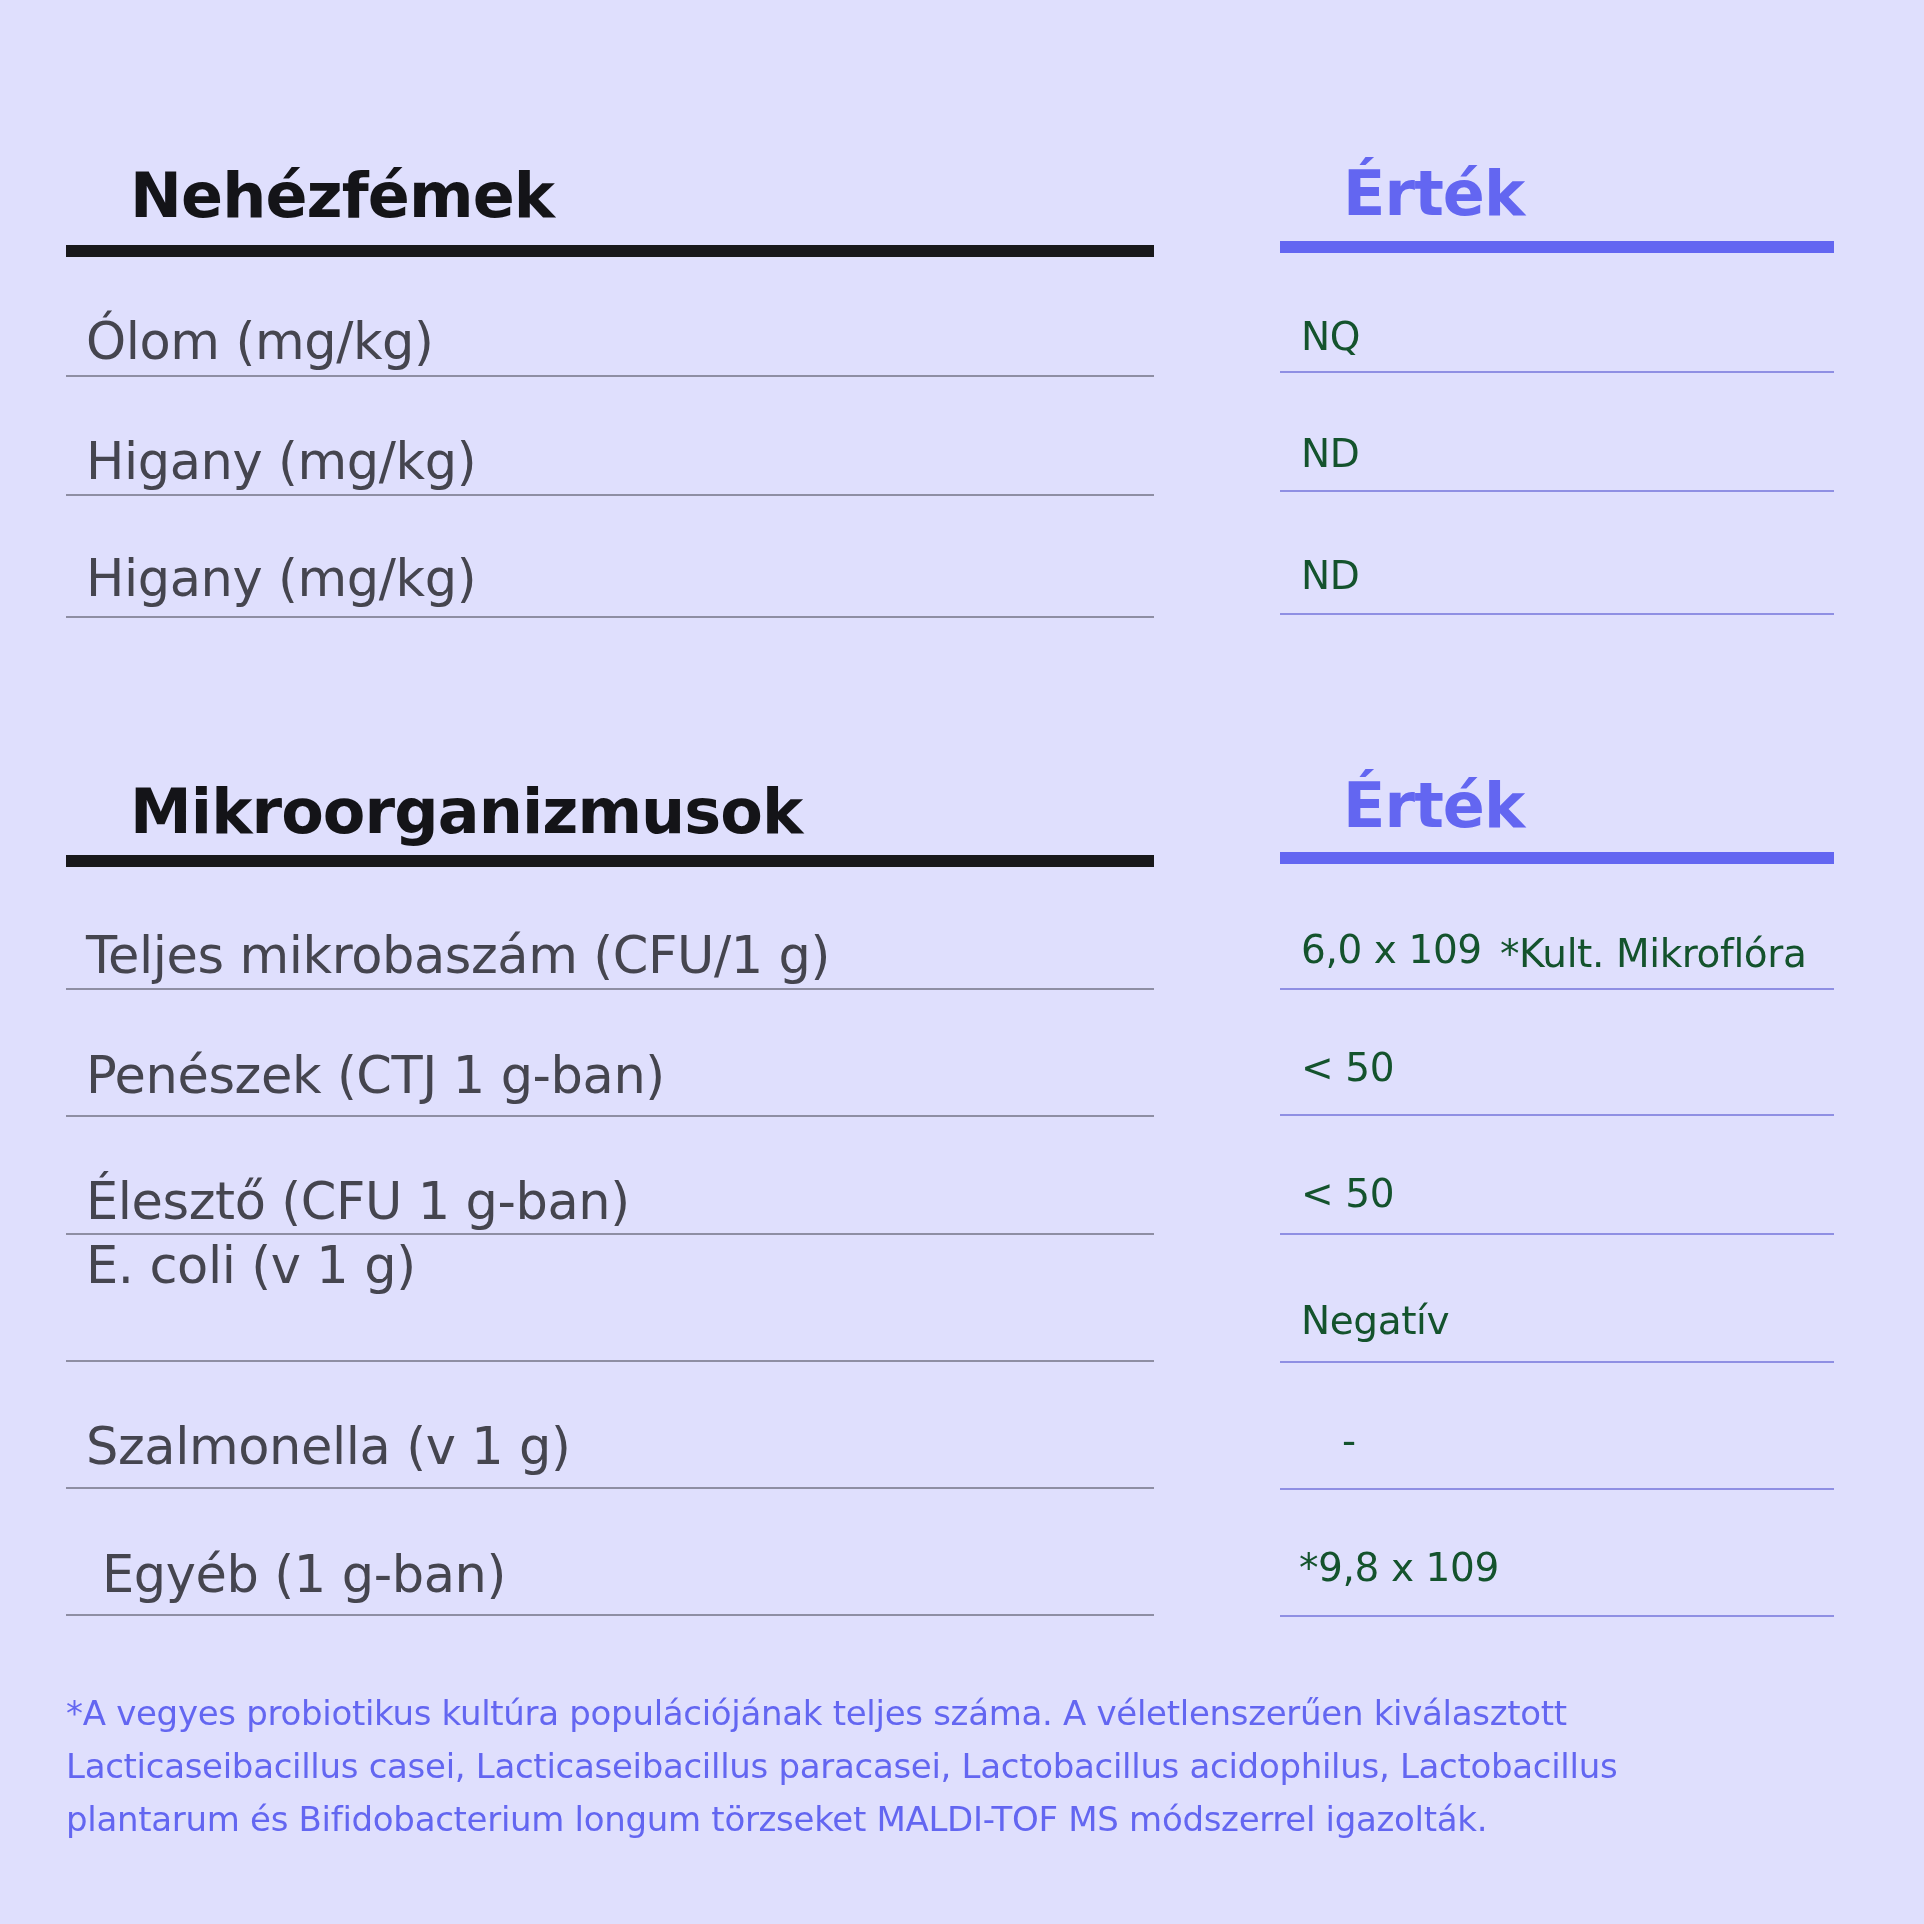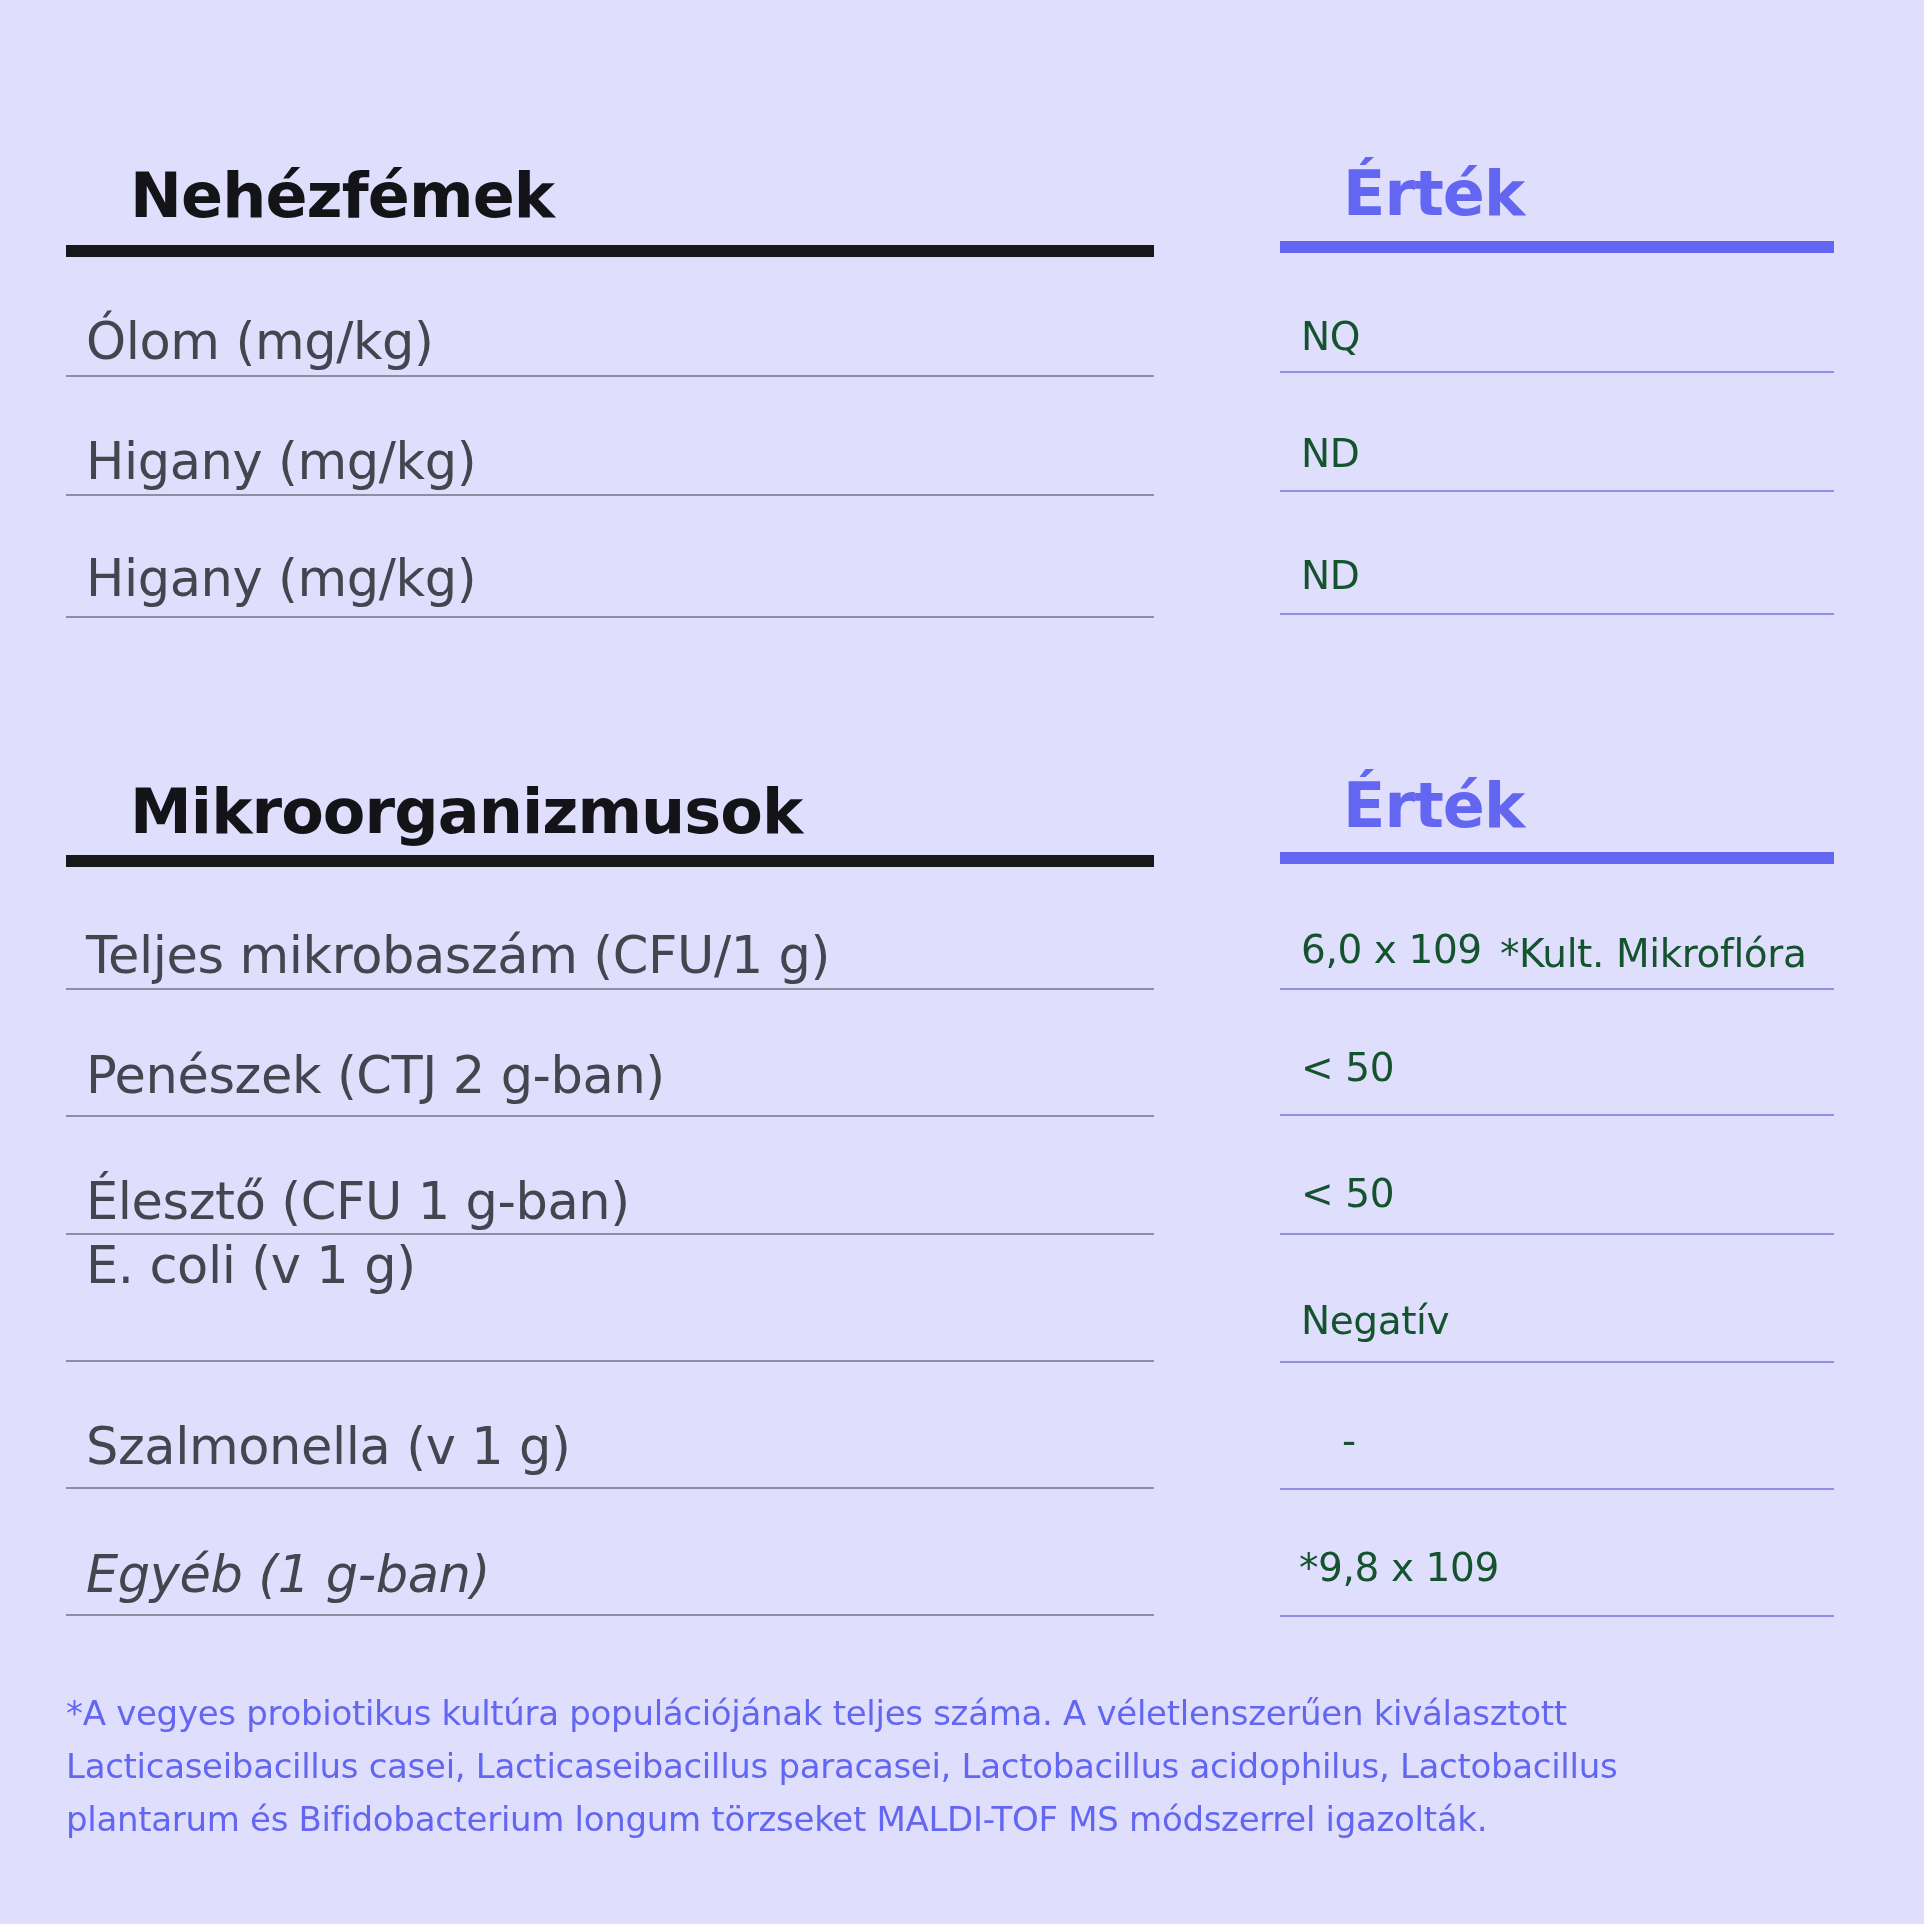--- a/index.html
+++ b/index.html
@@ -61,41 +61,41 @@
 <div class="abs heading accent" style="left:1299px; top:775px;">Érték</div>
 <div class="abs bar-dark" style="left:66px; top:855px; width:1088px;"></div>
 <div class="abs bar-accent" style="left:1280px; top:852px; width:554px;"></div>
 
 <div class="abs label" style="left:86px; top:930px;">Teljes mikrobaszám (CFU/1 g)</div>
 <div class="abs value" style="left:1301px; top:930px;">6,0 x 109</div>
 <div class="abs value" style="left:1500px; top:934px;">*Kult. Mikroflóra</div>
 <div class="abs div-left" style="top:988px;"></div>
 <div class="abs div-right" style="top:988px;"></div>
 
-<div class="abs label" style="left:86px; top:1050px;">Penészek (CTJ 2 g-ban)</div>
+<div class="abs label" style="left:86px; top:1050px;">Penészek (CTJ 1 g-ban)</div>
 <div class="abs value" style="left:1301px; top:1048px;">&lt; 50</div>
 <div class="abs div-left" style="top:1115px;"></div>
 <div class="abs div-right" style="top:1114px;"></div>
 
 <div class="abs label" style="left:86px; top:1176px;">Élesztő (CFU 1 g-ban)</div>
 <div class="abs value" style="left:1301px; top:1174px;">&lt; 50</div>
 <div class="abs div-left" style="top:1233px;"></div>
 <div class="abs div-right" style="top:1233px;"></div>
 
 <div class="abs label" style="left:86px; top:1240px;">E. coli (v 1 g)</div>
 <div class="abs value" style="left:1301px; top:1301px;">Negatív</div>
 <div class="abs div-left" style="top:1360px;"></div>
 <div class="abs div-right" style="top:1361px;"></div>
 
 <div class="abs label" style="left:86px; top:1421px;">Szalmonella (v 1 g)</div>
 <div class="abs value" style="left:1342px; top:1421px;">-</div>
 <div class="abs div-left" style="top:1487px;"></div>
 <div class="abs div-right" style="top:1488px;"></div>
 
-<div class="abs label" style="left:86px; top:1549px;font-style:italic;">Egyéb (1 g-ban)</div>
+<div class="abs label" style="left:102px; top:1549px;">Egyéb (1 g-ban)</div>
 <div class="abs value" style="left:1299px; top:1548px;">*9,8 x 109</div>
 <div class="abs div-left" style="top:1614px;"></div>
 <div class="abs div-right" style="top:1615px;"></div>
 
 <div class="abs footnote" style="top:1687px;">
   <span class="foot-line">*A vegyes probiotikus kultúra populációjának teljes száma. A véletlenszerűen kiválasztott</span>
   <span class="foot-line">Lacticaseibacillus casei, Lacticaseibacillus paracasei, Lactobacillus acidophilus, Lactobacillus</span>
   <span class="foot-line">plantarum és Bifidobacterium longum törzseket MALDI-TOF MS módszerrel igazolták.</span>
 </div>
 

